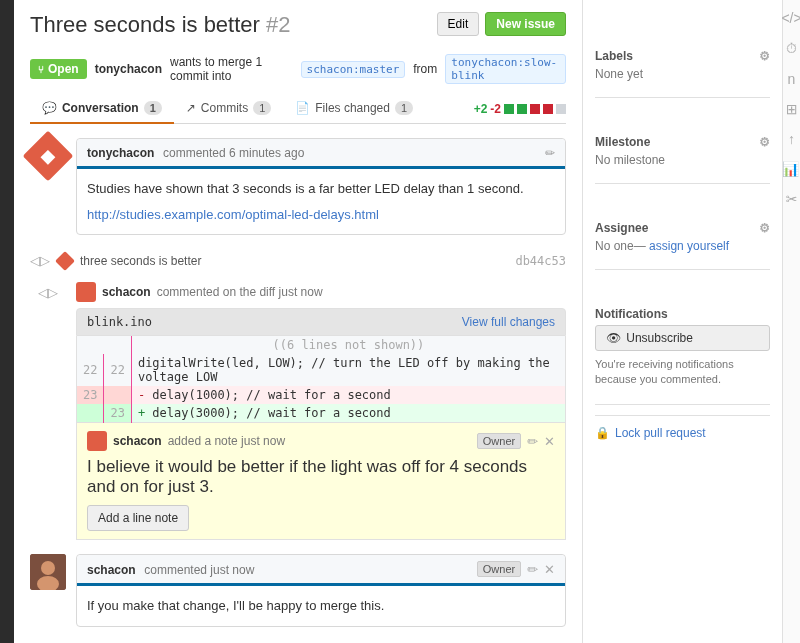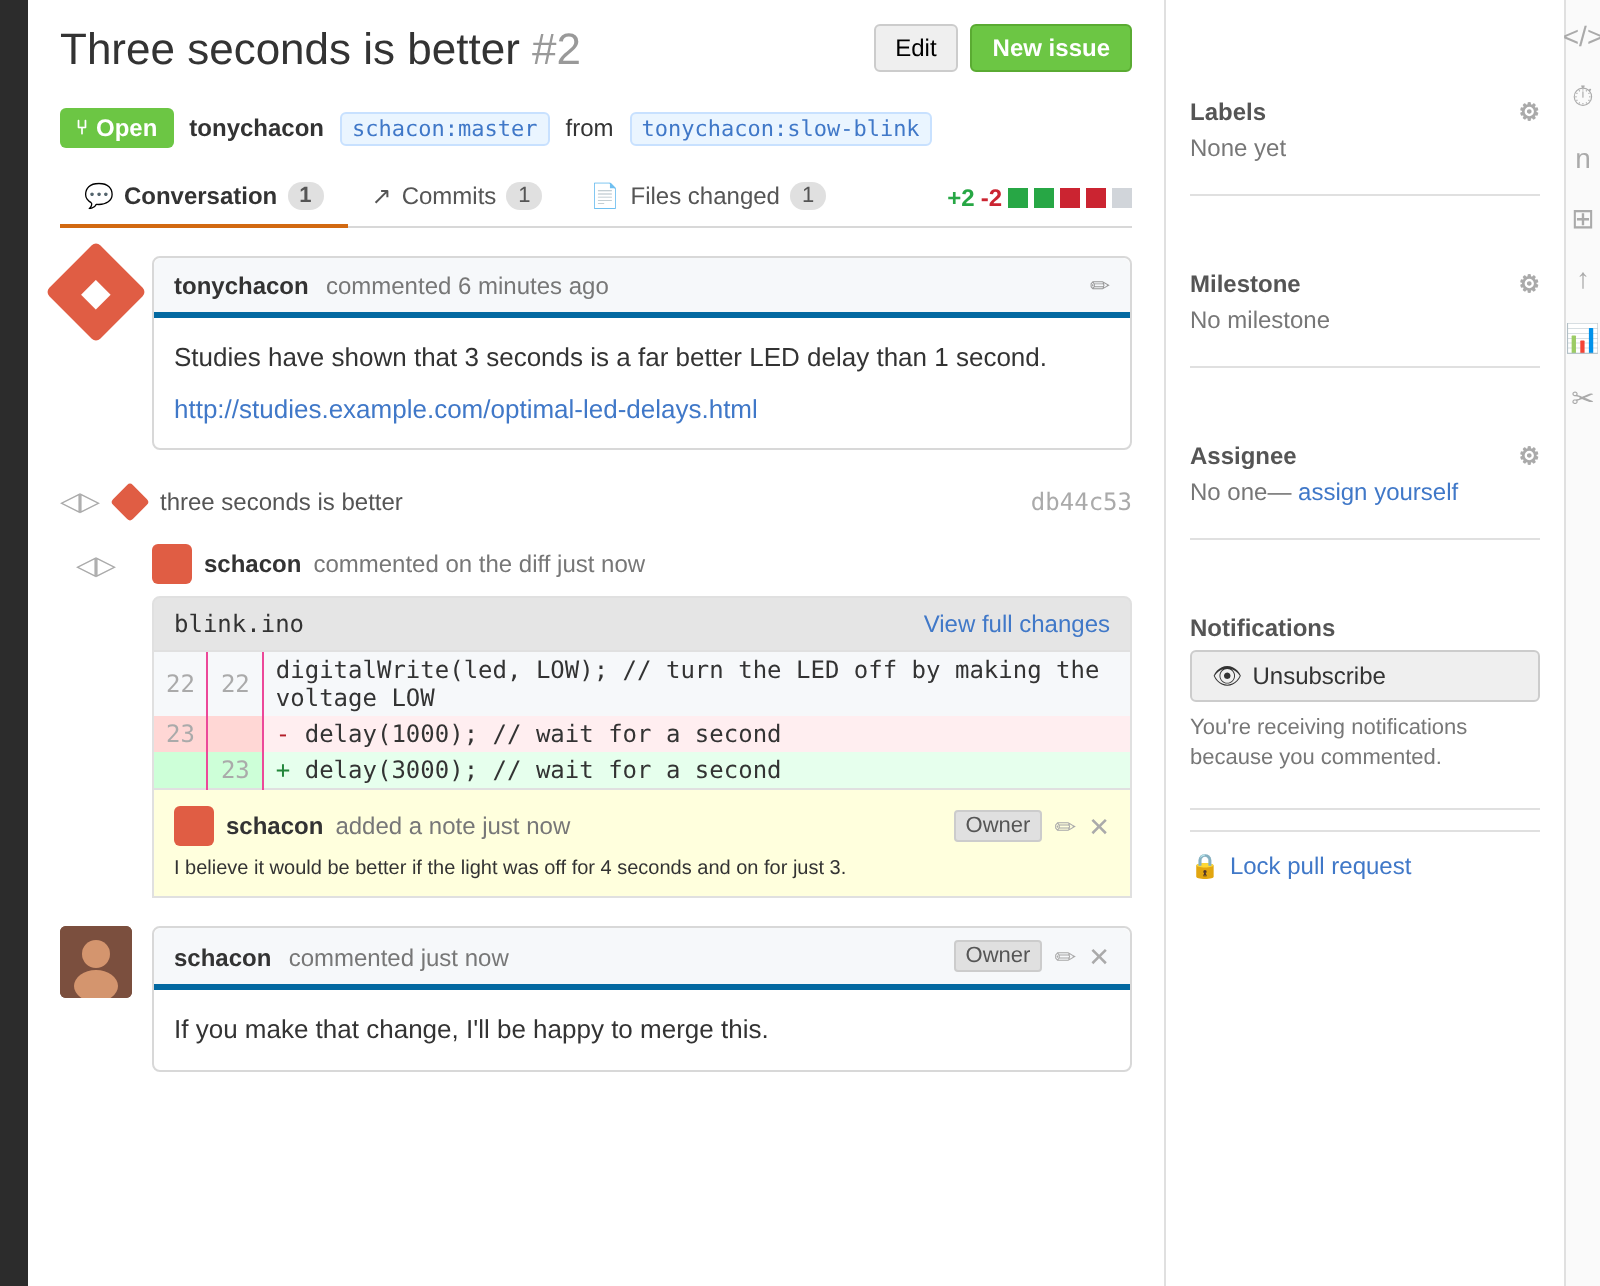--- a/index.html
+++ b/index.html
@@ -64,21 +64,21 @@
     .diff-row-del { background: #ffeef0; }
     .diff-row-add { background: #e6ffed; }
 
     
     .inline-comment-wrapper { border: 1px solid #e0e0e0; border-top: none; background: #ffd; }
     .inline-comment { padding: 8px 10px; }
     .inline-comment-header { display: flex; align-items: center; justify-content: space-between; margin-bottom: 6px; }
     .inline-comment-meta { display: flex; align-items: center; gap: 6px; }
     .inline-avatar { width: 20px; height: 20px; border-radius: 3px; background: #e05d44; display: inline-block; }
     .owner-badge { background: #e0e0e0; border: 1px solid #ccc; border-radius: 2px; padding: 1px 5px; font-size: 11px; color: #555; }
-    .inline-comment-body { font-size: 10px; color: #333; }
+    .inline-comment-body { font-size: 17px; color: #333; }
     .add-line-note-btn { margin-top: 8px; padding: 5px 10px; background: #efefef; border: 1px solid #ccc; border-radius: 3px; font-size: 12px; cursor: pointer; color: #333; }
 
     
     .diff-commit-row { display: flex; align-items: center; gap: 8px; margin-bottom: 10px; color: #555; font-size: 12px; padding: 4px 0; }
 
     
     .sidebar-section { margin-bottom: 16px; }
     .sidebar-label { font-size: 12px; font-weight: 600; color: #555; margin-bottom: 4px; display: flex; align-items: center; justify-content: space-between; margin-top: 37px; }
     .sidebar-value { font-size: 12px; color: #777; }
     .sidebar-link { color: #4078c8; font-size: 12px; cursor: pointer; }
@@ -116,20 +116,21 @@
         <button style="padding:4px 10px; background:#6cc644; border:1px solid #5aab32; border-radius:3px; font-size:12px; cursor:pointer; color:#fff; font-weight:600;">New issue</button>
       </div>
     </div>
 
     <div class="pr-meta-row">
       <span class="open-badge">
         <span class="open-badge-icon">⑂</span>
         <span>Open</span>
       </span>
       <span style="font-weight:600; color:#333;">tonychacon</span>
+      <span>wants to merge 1 commit into</span>
       <span class="branch-tag">schacon:master</span>
       <span>from</span>
       <span class="branch-tag">tonychacon:slow-blink</span>
     </div>
 
     <div class="tabs">
       <div class="tab active">
         <span>💬</span>
         <span>Conversation</span>
         <span class="tab-badge">1</span>
@@ -192,20 +193,24 @@
       </div>
     </div>
 
     <div style="margin-left:46px; margin-bottom:14px;">
       <div class="diff-file-header">
         <span class="diff-file-name">blink.ino</span>
         <a class="diff-view-link">View full changes</a>
       </div>
       <table class="diff-table">
         <tbody>
+            <tr class="diff-row-context">
+          <td class="diff-ln" colspan="2"></td>
+          <td class="diff-code" style="text-align:center; color:#aaa;">((6 lines not shown))</td>
+        </tr>
         <tr class="diff-row-context">
           <td class="diff-ln">22</td>
           <td class="diff-ln">22</td>
           <td class="diff-code">  digitalWrite(led, LOW);   // turn the LED off by making the voltage LOW</td>
         </tr>
         <tr class="diff-row-del">
           <td class="diff-ln del-ln">23</td>
           <td class="diff-ln del-ln"></td>
           <td class="diff-code">
             <span style="color:#b31d28;">- </span><span>  delay(1000);              // wait for a second</span>
@@ -229,20 +234,21 @@
               <span style="font-weight:600; font-size:12px;">schacon</span>
               <span style="color:#777; font-size:12px;">added a note just now</span>
             </div>
             <div style="display:flex; align-items:center; gap:6px;">
               <span class="owner-badge">Owner</span>
               <span style="color:#aaa; cursor:pointer;">✏</span>
               <span style="color:#aaa; cursor:pointer;">✕</span>
             </div>
           </div>
           <p class="inline-comment-body">I believe it would be better if the light was off for 4 seconds and on for just 3.</p>
+          <button class="add-line-note-btn">Add a line note</button>
         </div>
       </div>
     </div>
 
     <div class="comment-thread">
       <div class="schacon-avatar">
         <svg width="36" height="36" viewBox="0 0 36 36">
           <rect width="36" height="36" fill="#7b4f3e"></rect>
           <circle cx="18" cy="14" r="7" fill="#d4956e"></circle>
           <ellipse cx="18" cy="30" rx="11" ry="8" fill="#d4956e"></ellipse>

